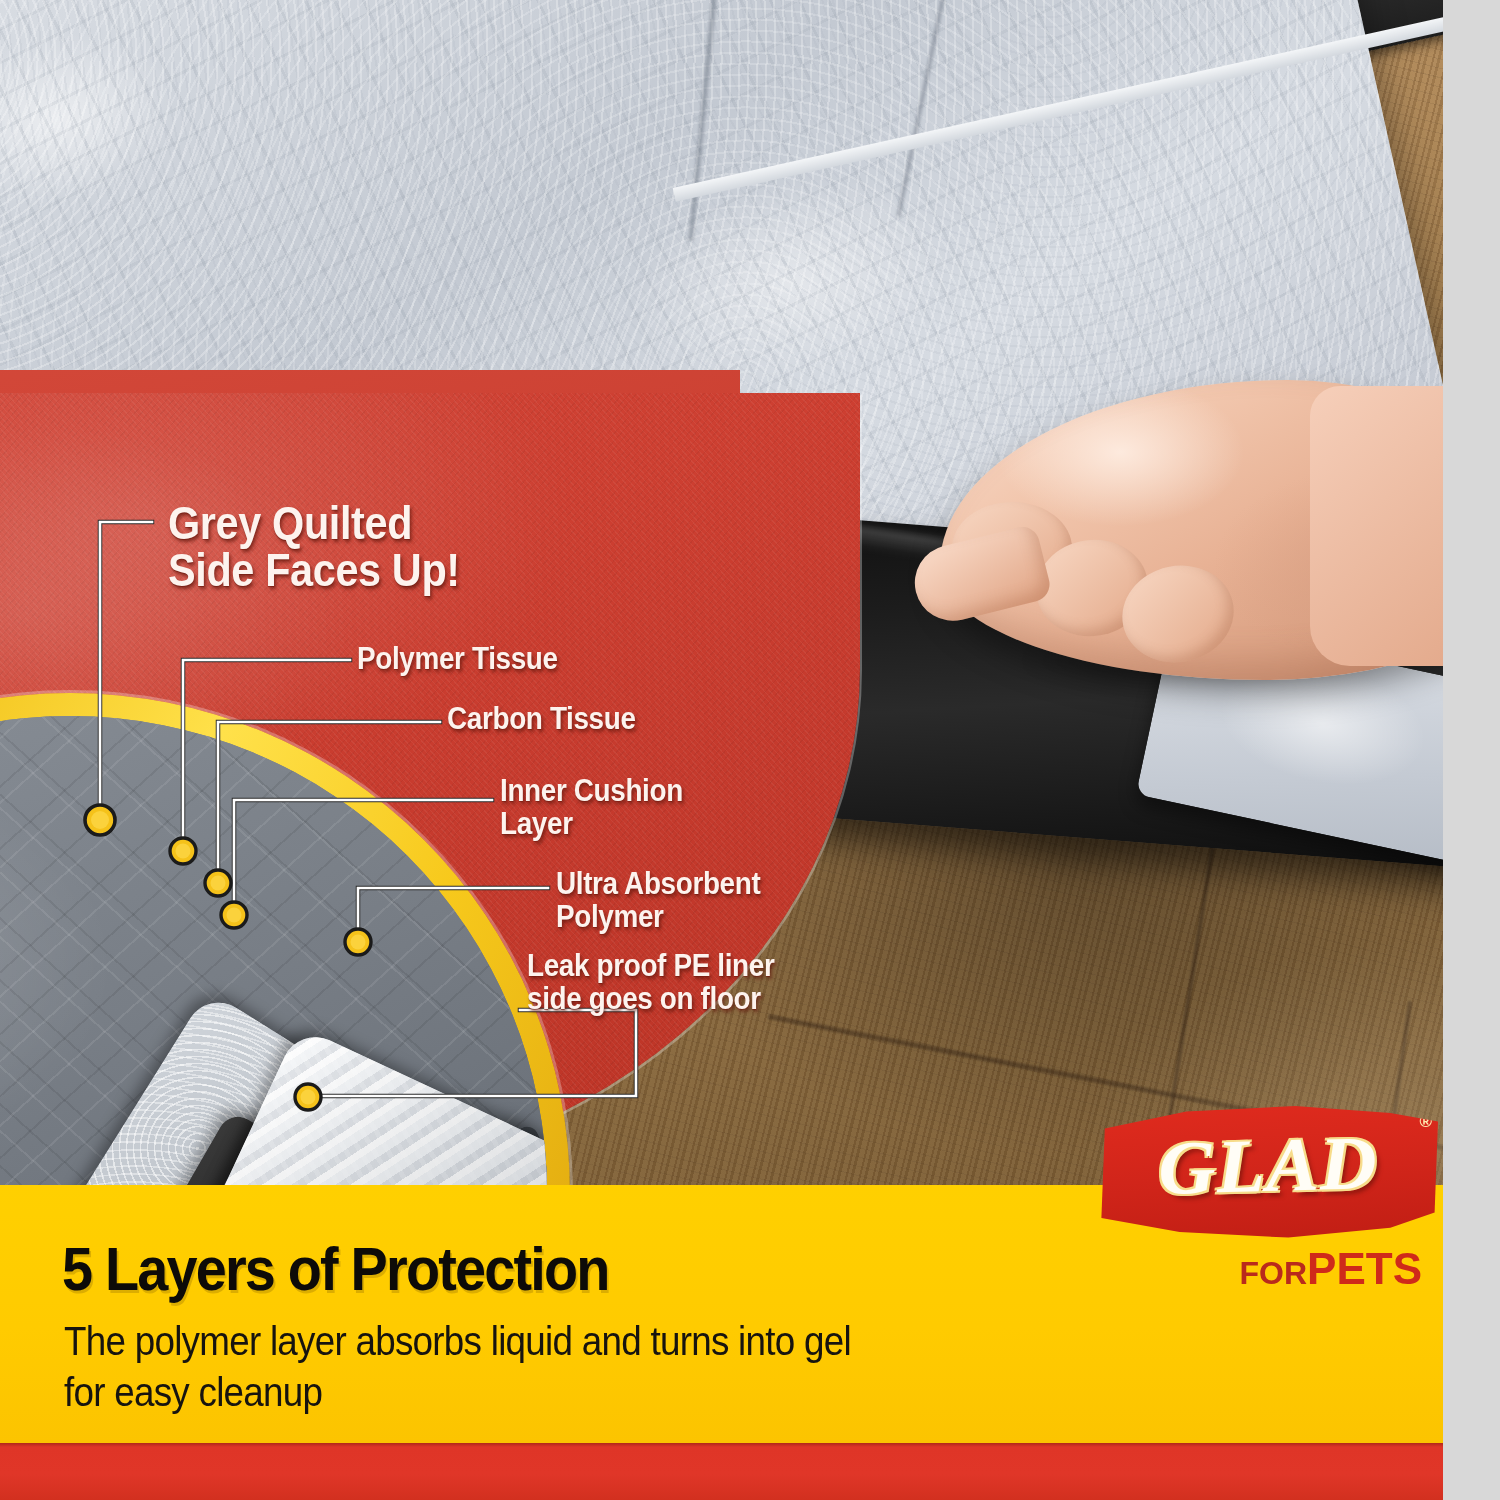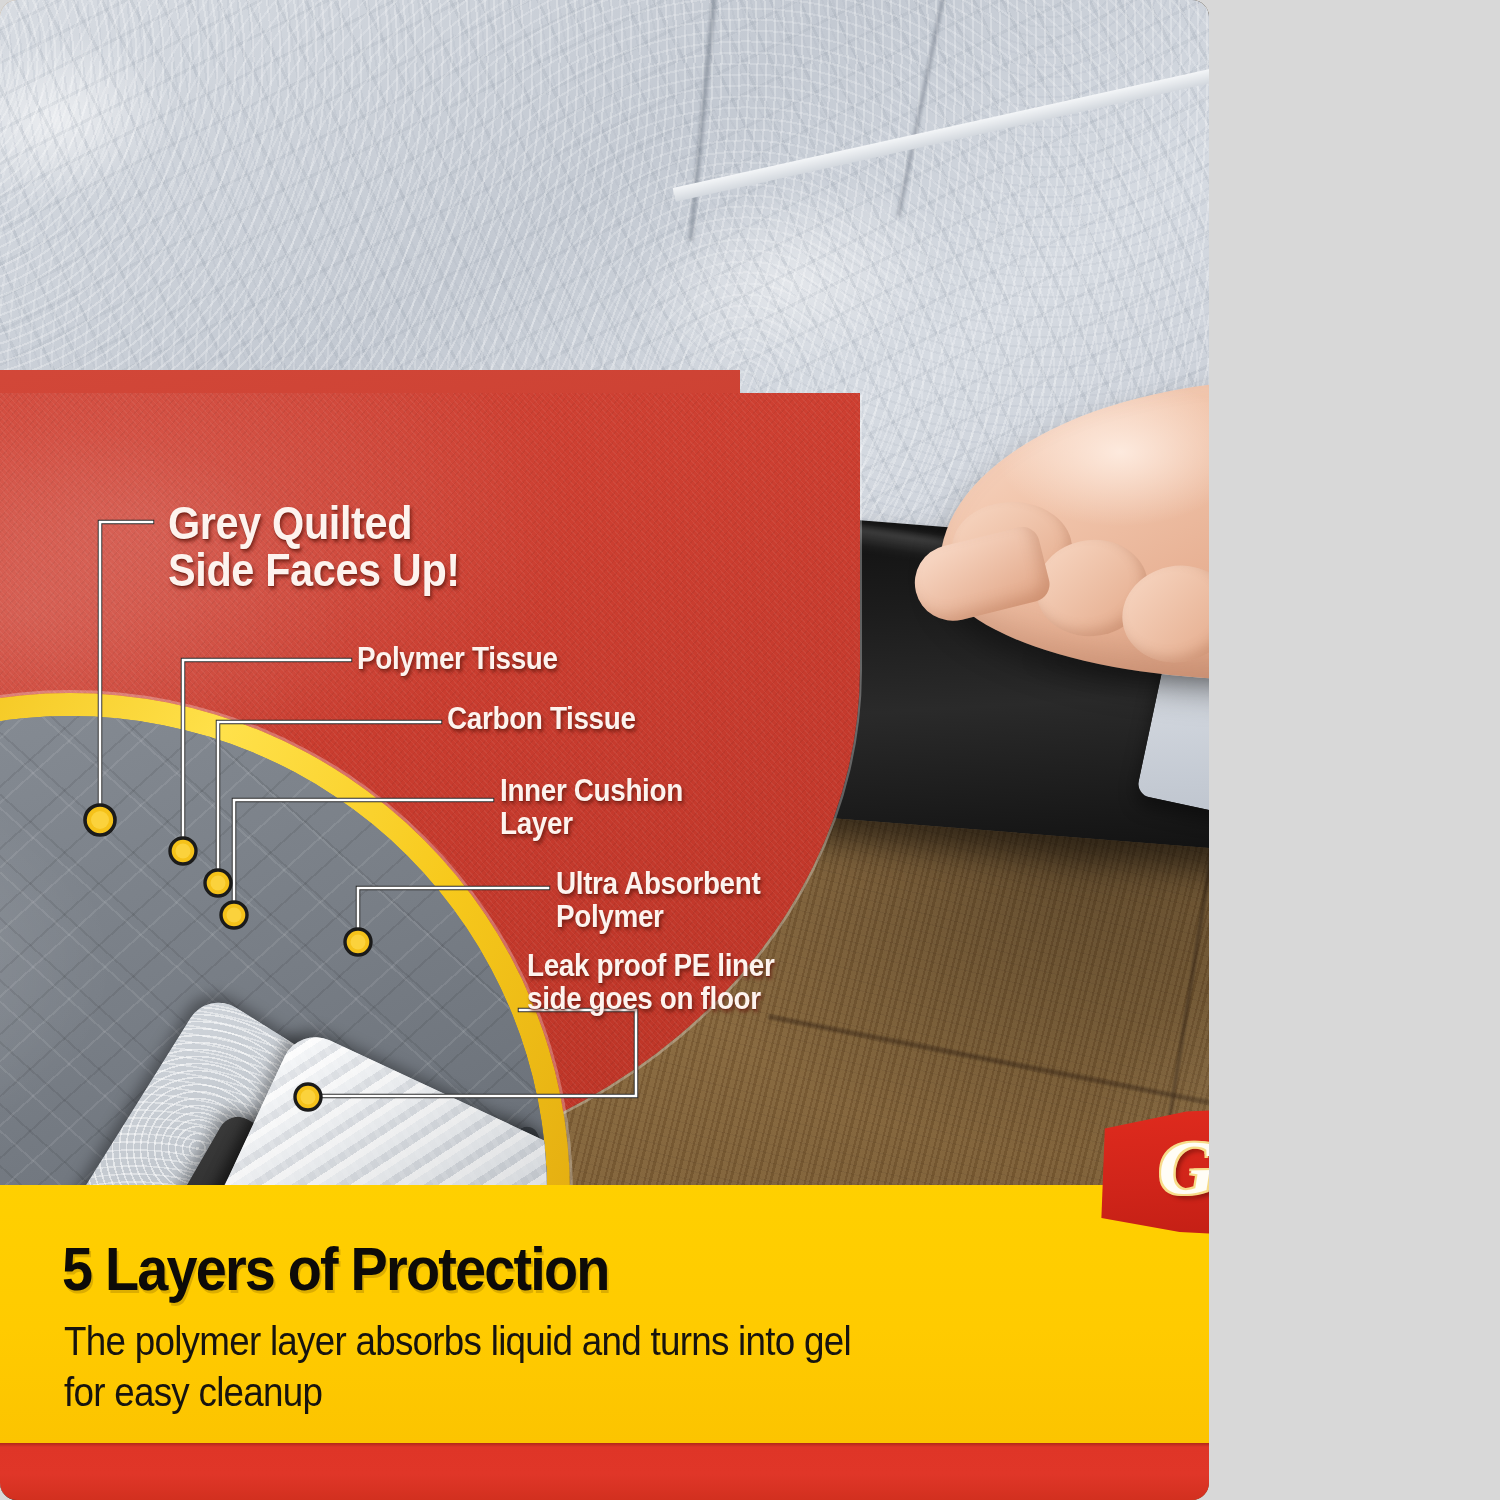--- a/index.html
+++ b/index.html
@@ -3,21 +3,21 @@
 <meta charset="utf-8">
 <style>
   * { margin:0; padding:0; box-sizing:border-box; }
   html,body { width:1500px; height:1500px; }
   body {
     font-family:"Liberation Sans", sans-serif;
     background:#d8d8d8;
     overflow:hidden;
     position:relative;
   }
-  #stage { position:absolute; inset:0; width:1209px; height:1500px; overflow:hidden;border-radius:17px; }
+  #stage { position:absolute; inset:0; width:1443px; height:1500px; overflow:hidden; }
 
   
   .photo { position:absolute; inset:0; }
 
   
   .wood {
     position:absolute; inset:0;
     background:
       repeating-linear-gradient(104deg,
         rgba(90,62,38,.20) 0px, rgba(90,62,38,.20) 2px,
@@ -476,15 +476,18 @@
   <div class="banner-head">5 Layers of Protection</div>
   <div class="banner-sub">The polymer layer absorbs liquid and turns into gel for easy cleanup</div>
   <div class="red-stripe"></div>
 
   <div class="logo">
     <div class="logo-flag-gold"></div>
     <div class="logo-flag">
       <span class="logo-r">®</span>
     </div>
     <div class="logo-text">GLAD</div>
+    <div class="logo-forpets">
+      <span class="fp-for">FOR</span><span class="fp-pets">PETS</span>
+    </div>
   </div>
 
 </div>
 
 </body></html>

